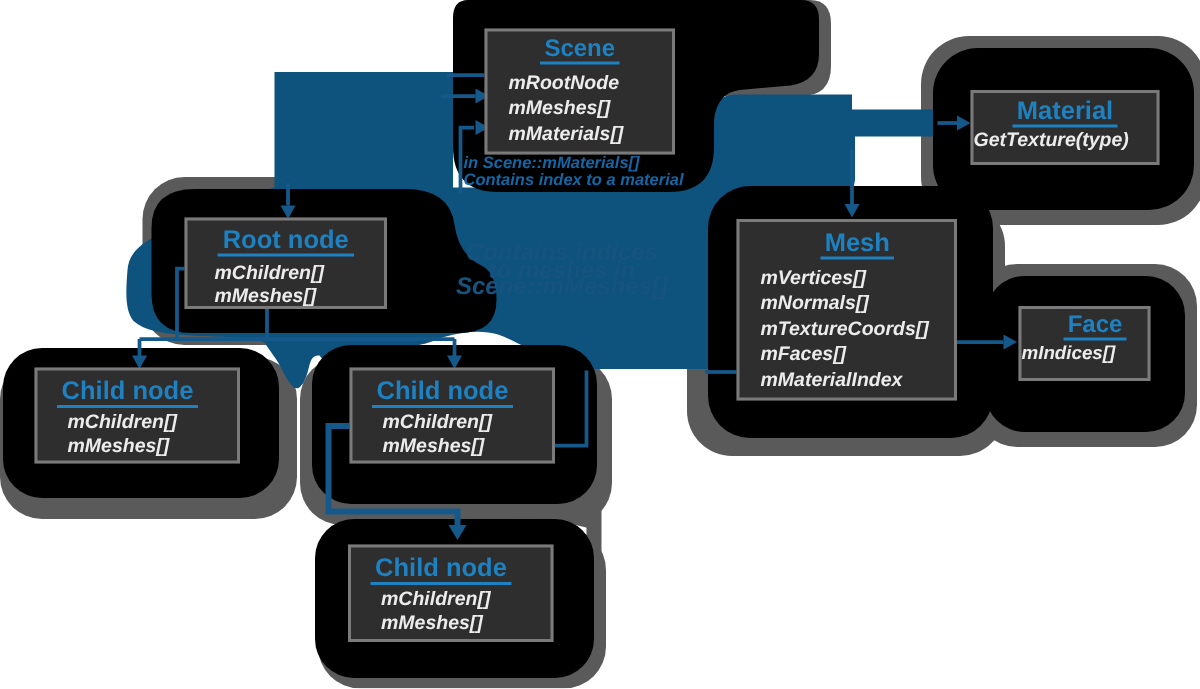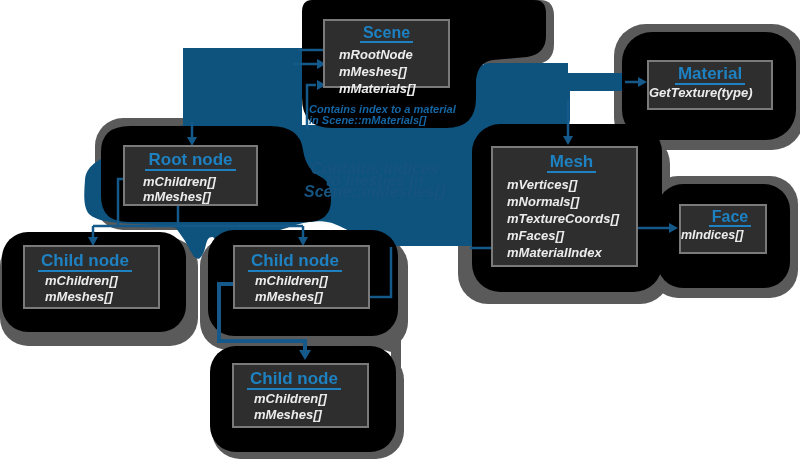--- a/index.html
+++ b/index.html
@@ -12,21 +12,21 @@
   .cline{stroke:var(--line,#14598a);stroke-width:2.5;fill:none;}
   .cline.thick{stroke-width:4;}
   .ahead{fill:var(--line,#14598a);}
   .box{position:absolute;background:var(--boxfill,#2e2e2e);border:2px solid var(--boxborder,#7a7a7a);
        box-sizing:border-box;z-index:5;}
   .t{text-align:center;font-weight:bold;color:var(--title,#1d81c2);font-size:17px;line-height:20px;margin:3px 0 4px 0;}
   .t span{border-bottom:2px solid var(--title,#1d81c2);padding:0 3px;}
   .m{font-style:italic;font-weight:bold;color:var(--member,#ececec);font-size:13px;
      line-height:16px;padding-left:14px;white-space:nowrap;}
   .m.center{padding-left:0;text-align:left;}
-  .scene{left:323px;top:19px;width:127px;height:69px;}
+  .scene{left:323px;top:19px;width:127px;height:84px;}
   .scene .t{font-size:16px;margin:2px 0 3px 0;}
   .scene .m{line-height:17px;}
   .material{left:647px;top:60px;width:126px;height:50px;}
   .material .t{margin:2px 0 1px 0;}
   .mesh{left:491px;top:146px;width:147px;height:121px;}
   .mesh .t{margin:4px 0 4px 14px;text-align:center;}
   .mesh .m{line-height:17px;}
   .face{left:679px;top:204px;width:88px;height:50px;}
   .face .t{font-size:16px;margin:2px 0 1px 14px;line-height:18px;}
   .face .m{font-size:12.5px;}
@@ -149,22 +149,22 @@
     <div class="m">mMeshes[]</div>
   </div>
 
   <div class="box child c3">
     <div class="t"><span>Child node</span></div>
     <div class="m">mChildren[]</div>
     <div class="m">mMeshes[]</div>
   </div>
 
   <div class="note note1">
+    <div>in Scene::mMaterials[]</div>
     <div>Contains index to a material</div>
-    <div>in Scene::mMaterials[]</div>
   </div>
   <div class="note note2">
     <div>Contains indices</div>
     <div>to meshes in</div>
     <div>Scene::mMeshes[]</div>
   </div>
 
 </div>
 
 </body></html>

